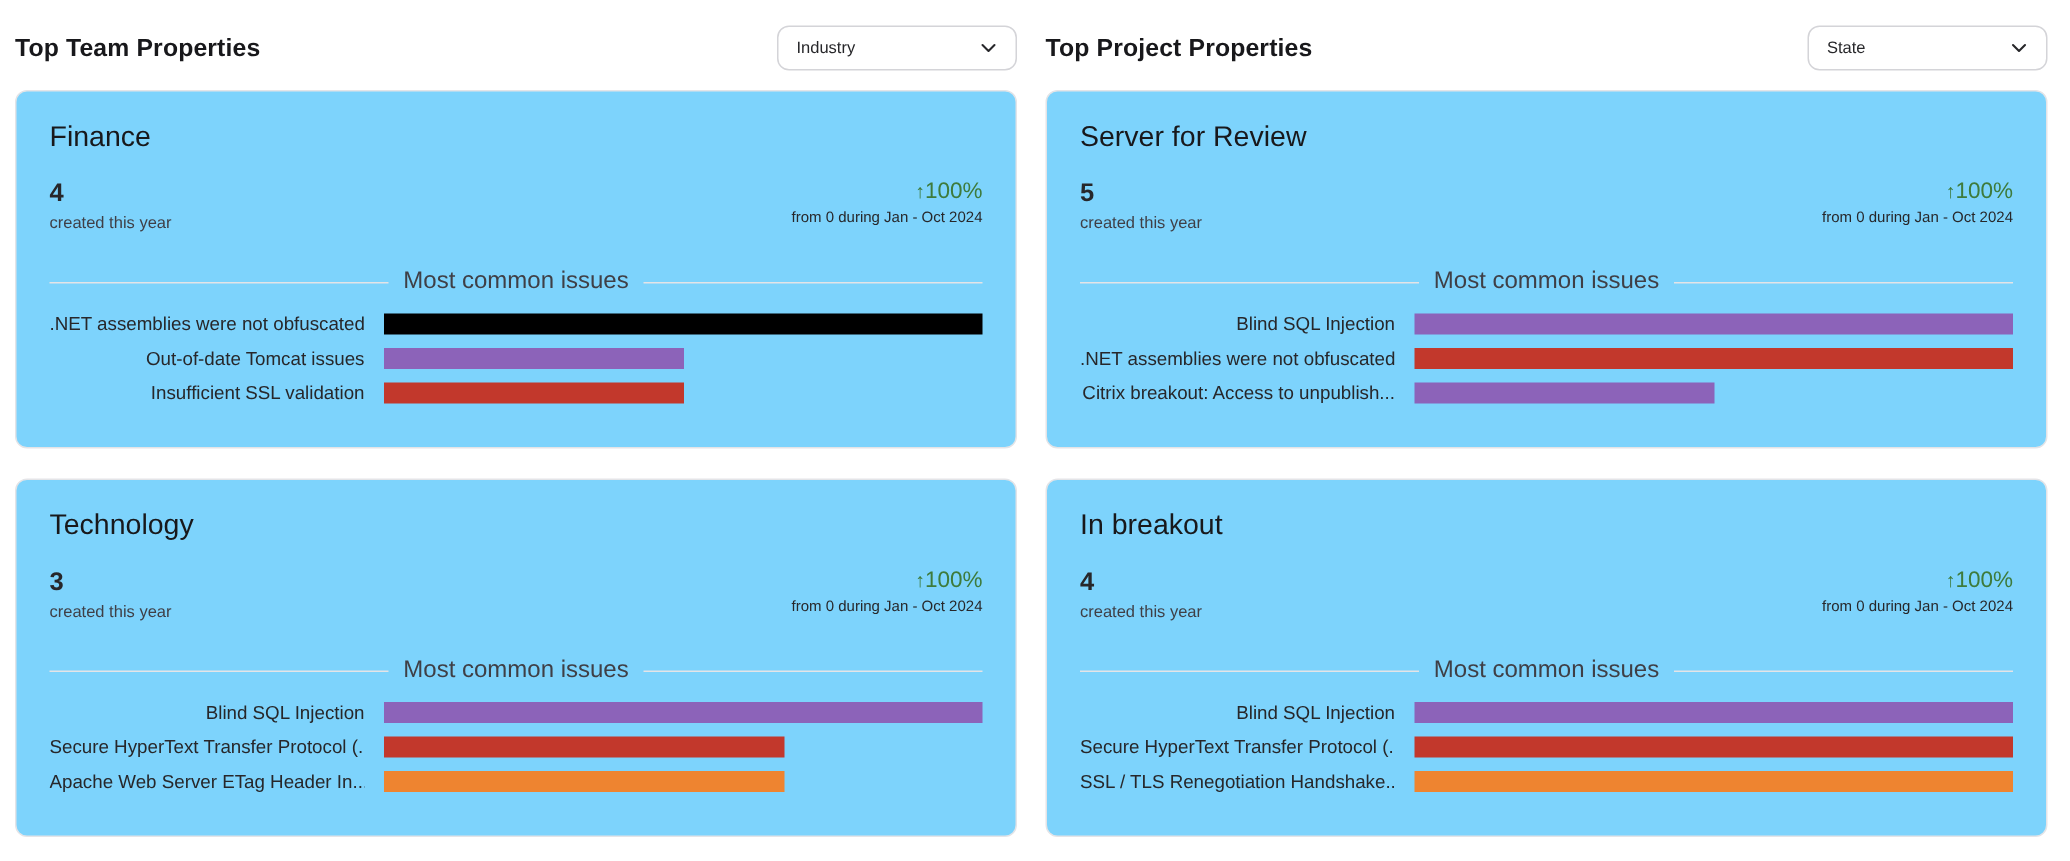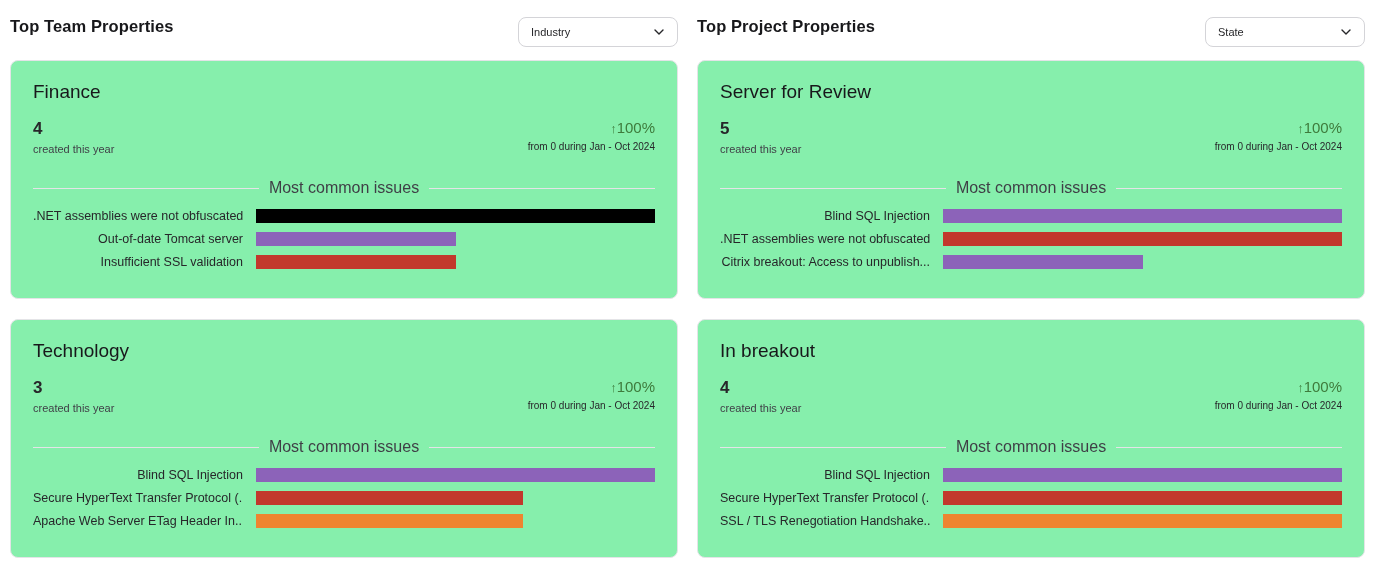--- a/index.html
+++ b/index.html
@@ -14,20 +14,21 @@
   .page {
     display: flex;
     gap: 19px;
     padding: 0 15px 0 10px;
   }
   .column { width: 668px; display: flex; flex-direction: column; }
   .col-header {
     height: 30px;
     margin: 17px 0 13px;
     display: flex;
+    align-items: center;
     justify-content: space-between;
   }
   .col-title {
     font-size: 16.5px;
     font-weight: 600;
     letter-spacing: 0.1px;
     color: #18181b;
   }
   .filter-select {
     width: 160px;
@@ -39,21 +40,21 @@
     align-items: center;
     justify-content: space-between;
     padding: 0 12px;
     cursor: pointer;
   }
   .filter-select span { font-size: 11px; color: #27272a; }
   .chevron { width: 12px; height: 12px; display: block; }
   .card {
     border: 1px solid #e4e4e7;
     border-radius: 8px;
-    background: #86efac;
+    background: #7dd3fc;
     height: 239px;
     padding: 20px 22px 0 22px;
     margin-bottom: 20px;
   }
   .card-title {
     font-size: 19px;
     font-weight: 500;
     color: #18181b;
     line-height: 22px;
     margin-bottom: 16px;
@@ -152,21 +153,21 @@
         <span class="divider-label">Most common issues</span>
         <span class="line"></span>
       </div>
       <div class="issue-row">
         <span class="issue-label">.NET assemblies were not obfuscated</span>
         <div class="issue-track">
             <div class="issue-bar" style="width: 100%; background: rgb(0, 0, 0);"></div>
           </div>
       </div>
       <div class="issue-row">
-        <span class="issue-label">Out-of-date Tomcat server</span>
+        <span class="issue-label">Out-of-date Tomcat issues</span>
         <div class="issue-track">
             <div class="issue-bar" style="width: 50%; background: rgb(140, 99, 185);"></div>
           </div>
       </div>
       <div class="issue-row">
         <span class="issue-label">Insufficient SSL validation</span>
         <div class="issue-track">
             <div class="issue-bar" style="width: 50%; background: rgb(194, 56, 44);"></div>
           </div>
       </div>

